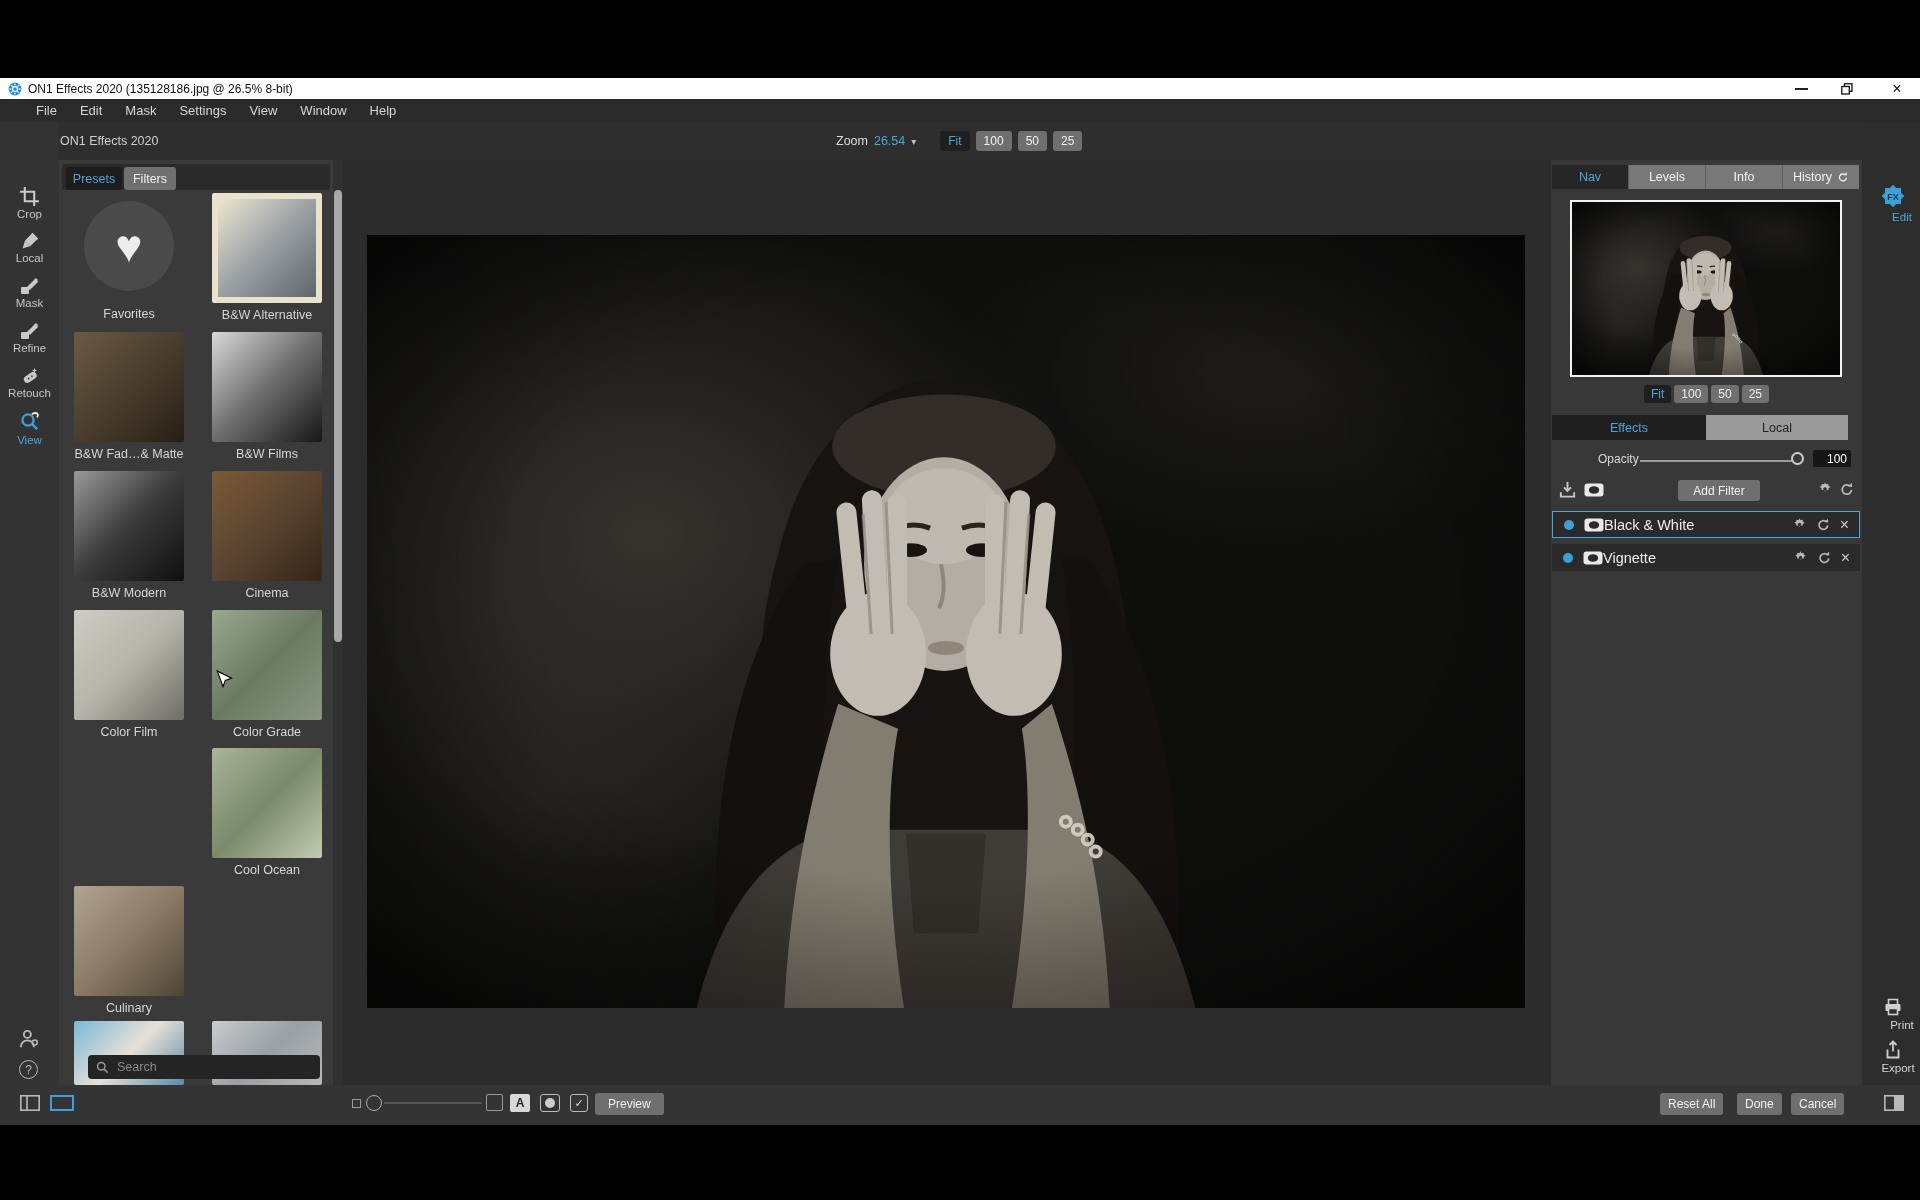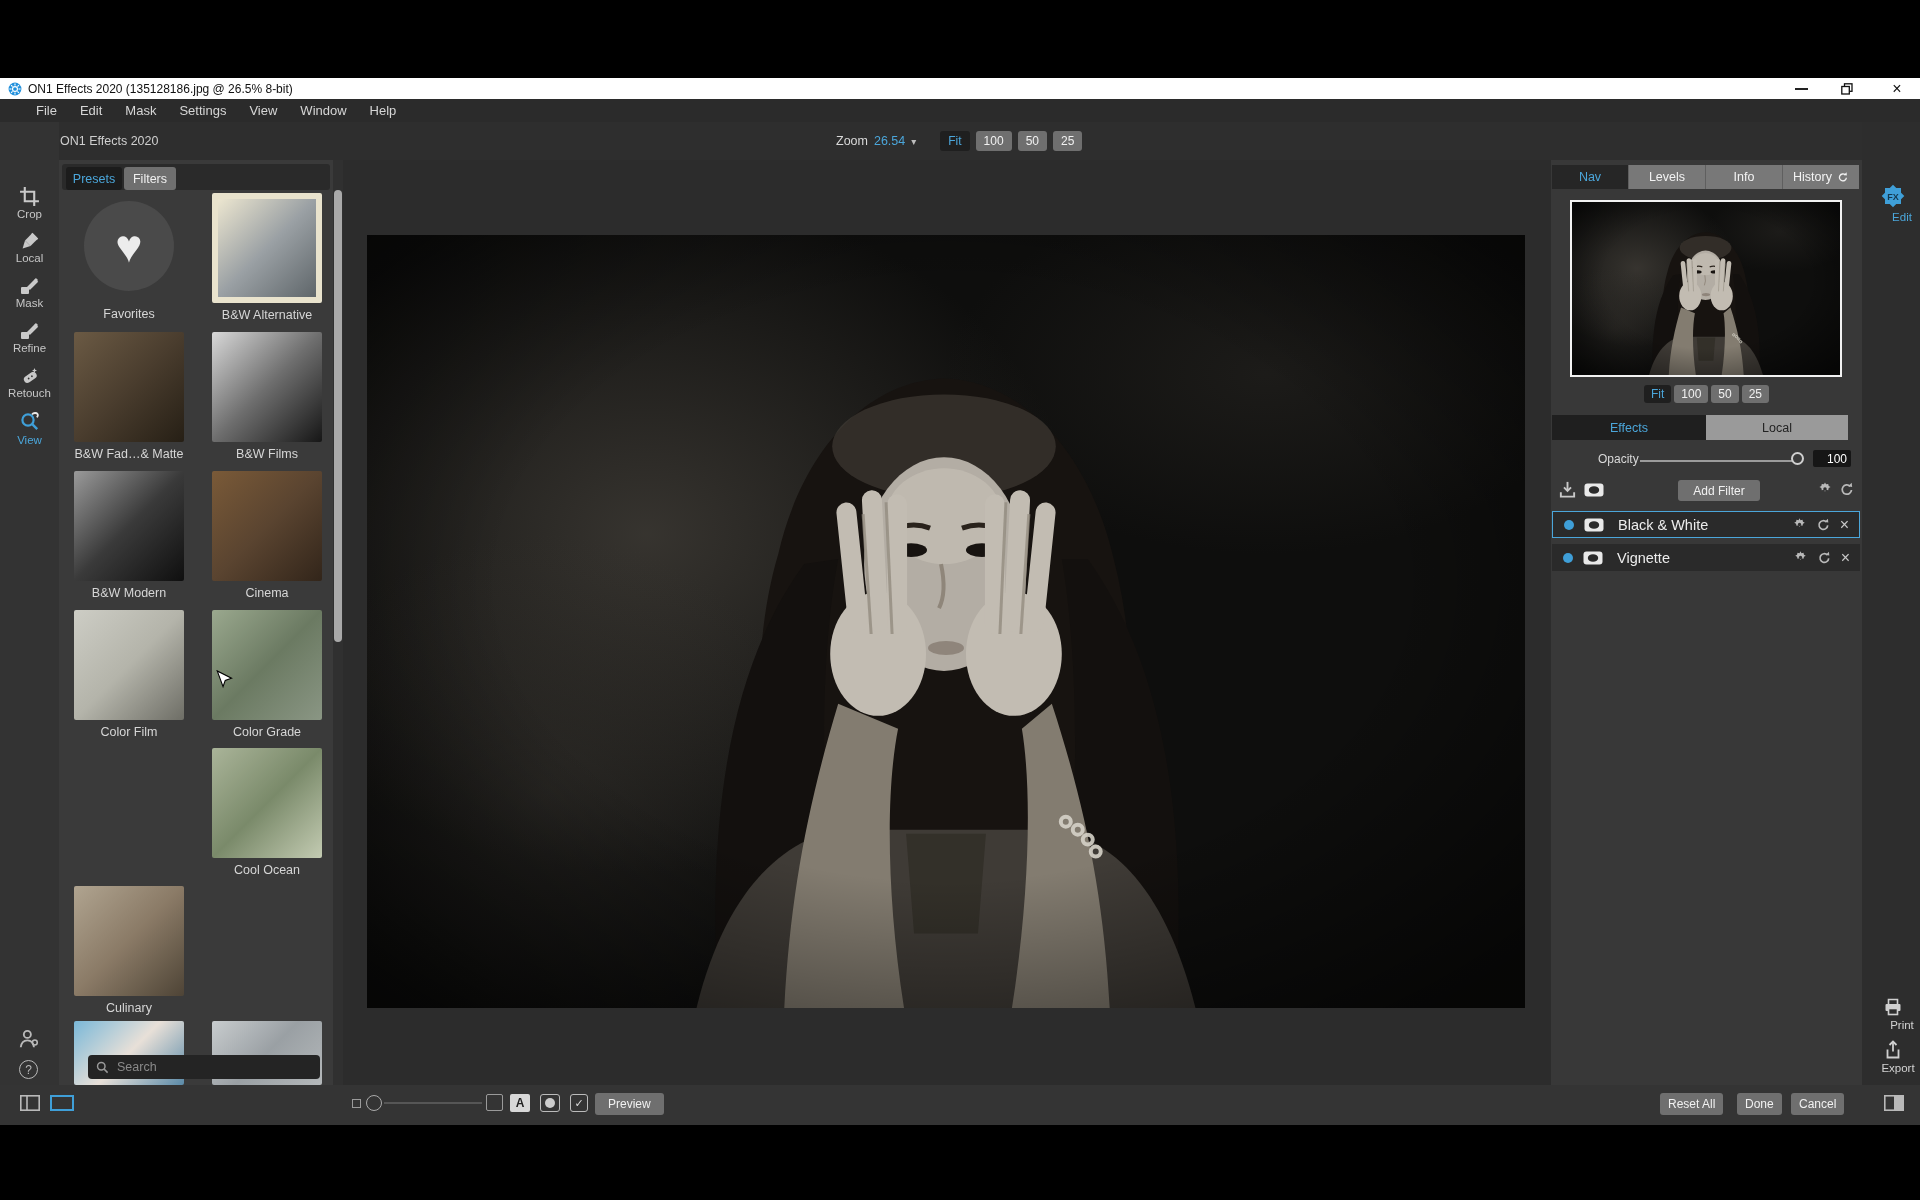--- a/index.html
+++ b/index.html
@@ -82,21 +82,21 @@
   .ophandle{position:absolute;left:240px;top:292px;width:13px;height:13px;border-radius:50%;
             border:2px solid #cfcfcf;background:#3a3a3a;box-sizing:border-box;}
   .opval{position:absolute;left:262px;top:290px;width:38px;height:17px;background:#161616;color:#fff;
          font-size:12px;display:flex;align-items:center;justify-content:flex-end;padding-right:4px;
          box-sizing:border-box;border-radius:2px;}
   .addfilter{position:absolute;left:127px;top:320px;width:66px;height:21px;}
   .filtrow{position:absolute;left:1px;width:308px;height:27px;background:#2a2a2a;display:flex;
            align-items:center;box-sizing:border-box;}
   .filtrow.sel{border:1px solid #4ba6da;}
   .fdot{width:10px;height:10px;border-radius:50%;background:#3f9fd8;margin-left:11px;}
-  .fname{font-size:14.5px;color:#ececec;margin-left:14px;}
+  .fname{font-size:14.5px;color:#ececec;}
   .ficons{position:absolute;right:10px;display:flex;align-items:center;gap:9px;}
   .xglyph{font-size:16px;color:#c9c9c9;line-height:1;}
 
   
   .rrail{left:1862px;top:122px;width:58px;height:963px;background:#2d2d2d;}
   .rlabel{font-size:11.5px;color:#d2d2d2;text-align:center;width:58px;position:absolute;}
   .rlabel.blue{color:#4ba6da;}
 
   
   .bottombar{left:0;top:1085px;width:1920px;height:40px;background:#343434;}

